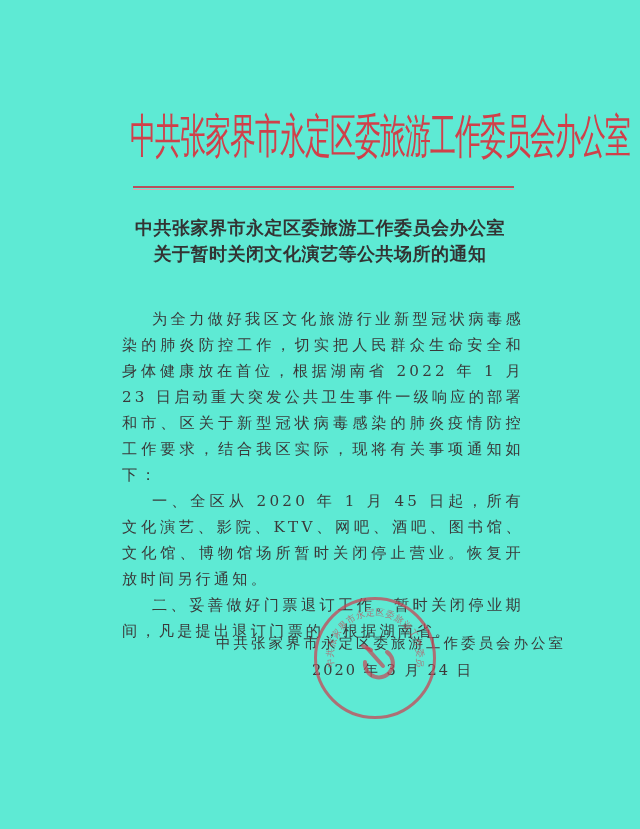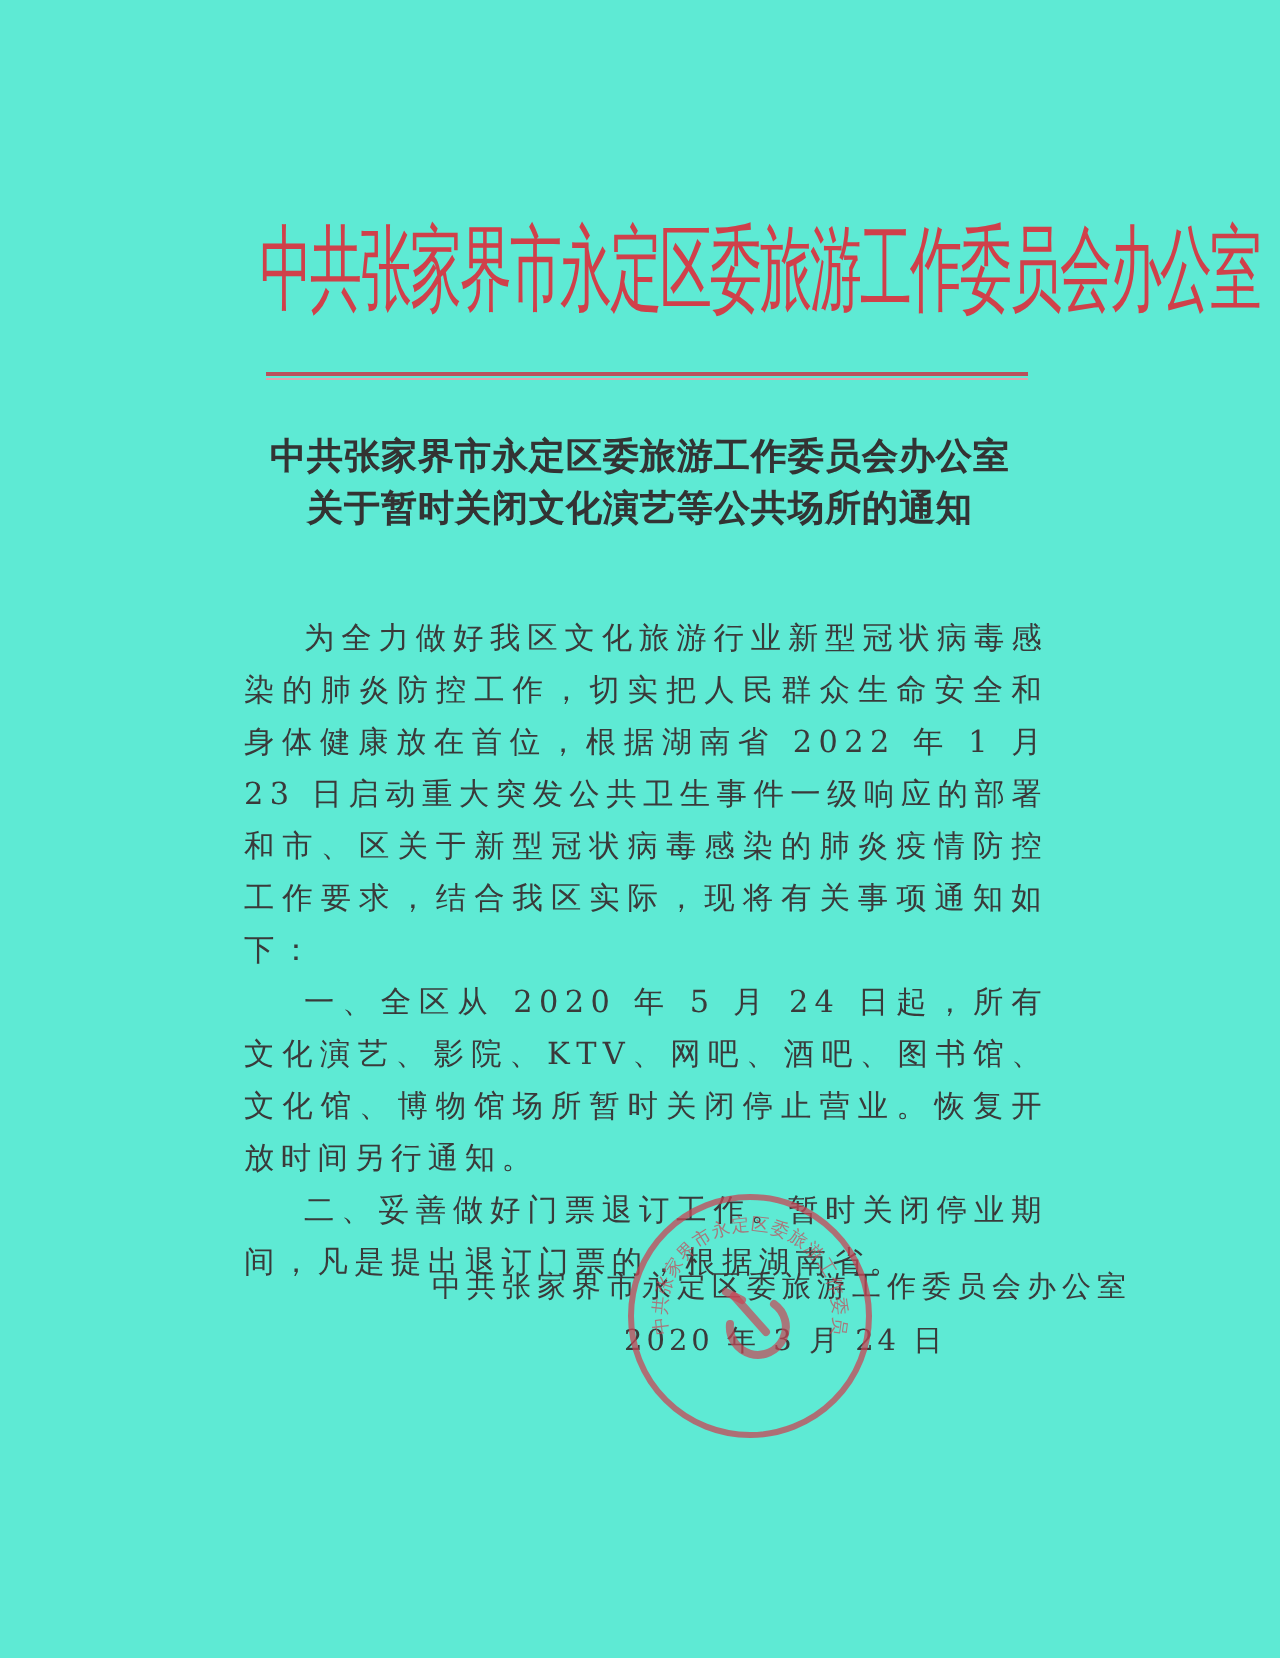--- a/index.html
+++ b/index.html
@@ -125,21 +125,21 @@
 
   <div class="red-header">中共张家界市永定区委旅游工作委员会办公室</div>
   <div class="red-rule"></div>
   <div class="red-rule-thin"></div>
 
   <div class="doc-title line1">中共张家界市永定区委旅游工作委员会办公室</div>
   <div class="doc-title line2">关于暂时关闭文化演艺等公共场所的通知</div>
 
   <div class="body-text">
     <p class="para">为全力做好我区文化旅游行业新型冠状病毒感染的肺炎防控工作，切实把人民群众生命安全和身体健康放在首位，根据湖南省 2022 年 1 月 23 日启动重大突发公共卫生事件一级响应的部署和市、区关于新型冠状病毒感染的肺炎疫情防控工作要求，结合我区实际，现将有关事项通知如下：</p>
-    <p class="para">一、全区从 2020 年 5 月 24 日起，所有文化演艺、影院、KTV、网吧、酒吧、图书馆、文化馆、博物馆场所暂时关闭停止营业。恢复开放时间另行通知。</p>
+    <p class="para">一、全区从 2020 年 1 月 45 日起，所有文化演艺、影院、KTV、网吧、酒吧、图书馆、文化馆、博物馆场所暂时关闭停止营业。恢复开放时间另行通知。</p>
     <p class="para">二、妥善做好门票退订工作。暂时关闭停业期间，凡是提出退订门票的，根据湖南省。</p>
   </div>
 
   <div class="signature">中共张家界市永定区委旅游工作委员会办公室</div>
   <div class="date">2020 年 3 月 24 日</div>
 
   <div class="stamp">
     <svg viewBox="0 0 116 116">
       <defs>
         <path id="seal-arc" d="M 18 70 A 42 42 0 1 1 98 70"></path>

